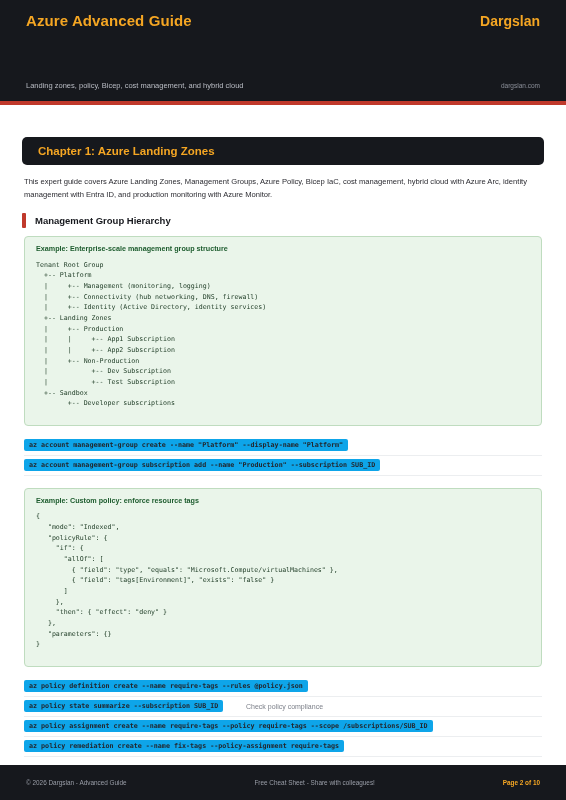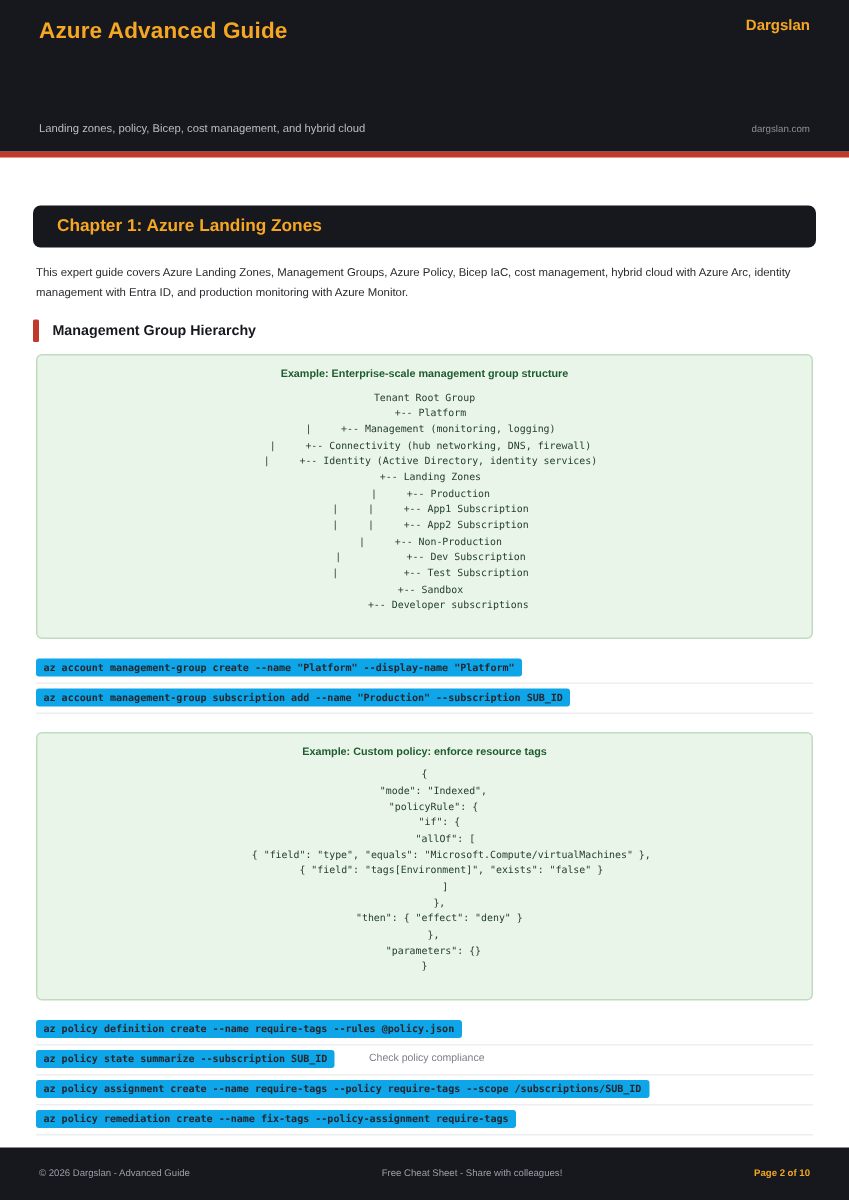--- a/index.html
+++ b/index.html
@@ -25,32 +25,32 @@
 
   
   .header {
     background: #16181d;
     padding: 12px 26px 11px 26px;
     position: relative;
     flex: 0 0 auto;
   }
   .header-row {
     display: flex;
-    align-items: flex-start;
+    align-items: center;
     justify-content: space-between;
   }
   .brand-title {
     color: #f5a623;
     font-size: 15px;
     font-weight: bold;
     letter-spacing: 0.1px;
   }
   .brand-name {
     color: #f5a623;
-    font-size: 10px;
+    font-size: 14px;
     font-weight: bold;
   }
   .header-sub-row {
     display: flex;
     align-items: baseline;
     justify-content: space-between;
     margin-top: 7px;
   }
   .brand-tagline {
     color: #b9bcc4;
@@ -113,21 +113,20 @@
     color: #16181d;
   }
 
   
   .code-card {
     background: #eaf5ea;
     border: 1px solid #bfdcbf;
     border-radius: 4px;
     padding: 7px 11px 9px 11px;
     margin: 0 2px 10px 2px;
-    text-align: center;
   }
   .code-caption {
     font-size: 7.2px;
     font-weight: bold;
     color: #1d5c2e;
     margin-bottom: 4px;
   }
   .code-body {
     font-family: "DejaVu Sans Mono", monospace;
     font-size: 6.6px;

